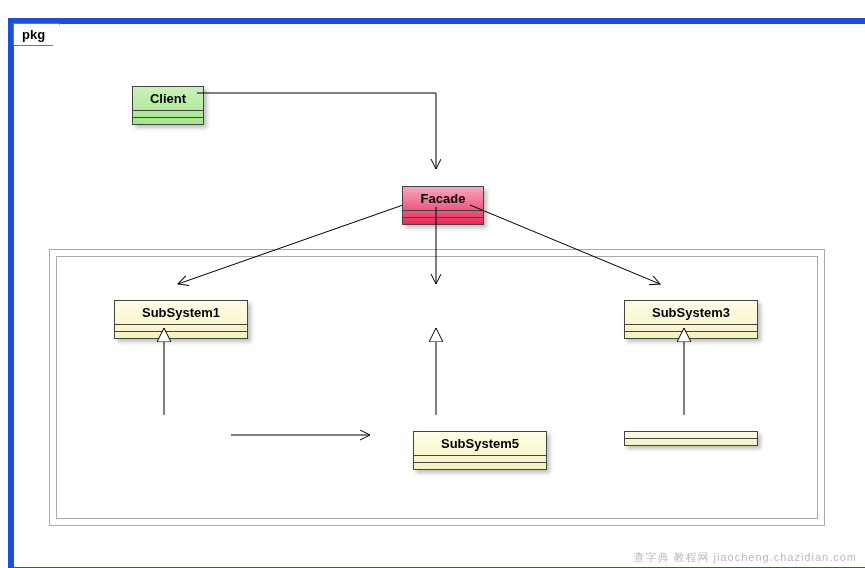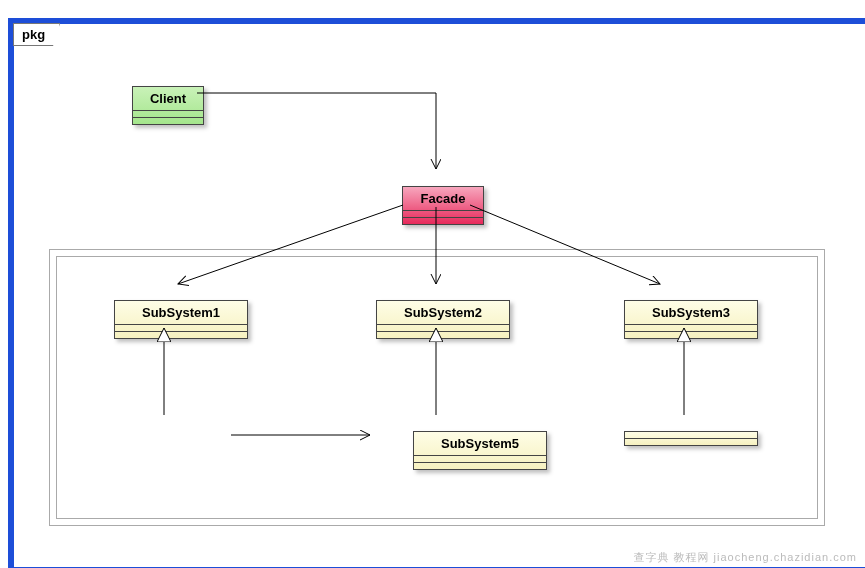--- a/index.html
+++ b/index.html
@@ -112,25 +112,20 @@
       <div class="name">Client</div>
       <div class="sect"></div>
       <div class="sect"></div>
     </div>
 
     <div class="uml-class cream s1">
       <div class="name">SubSystem1</div>
       <div class="sect"></div>
       <div class="sect"></div>
     </div>
-    <div class="uml-class cream s2">
-      <div class="name">SubSystem2</div>
-      <div class="sect"></div>
-      <div class="sect"></div>
-    </div>
     <div class="uml-class cream s3">
       <div class="name">SubSystem3</div>
       <div class="sect"></div>
       <div class="sect"></div>
     </div>
     <div class="uml-class cream s5">
       <div class="name">SubSystem5</div>
       <div class="sect"></div>
       <div class="sect"></div>
     </div>

